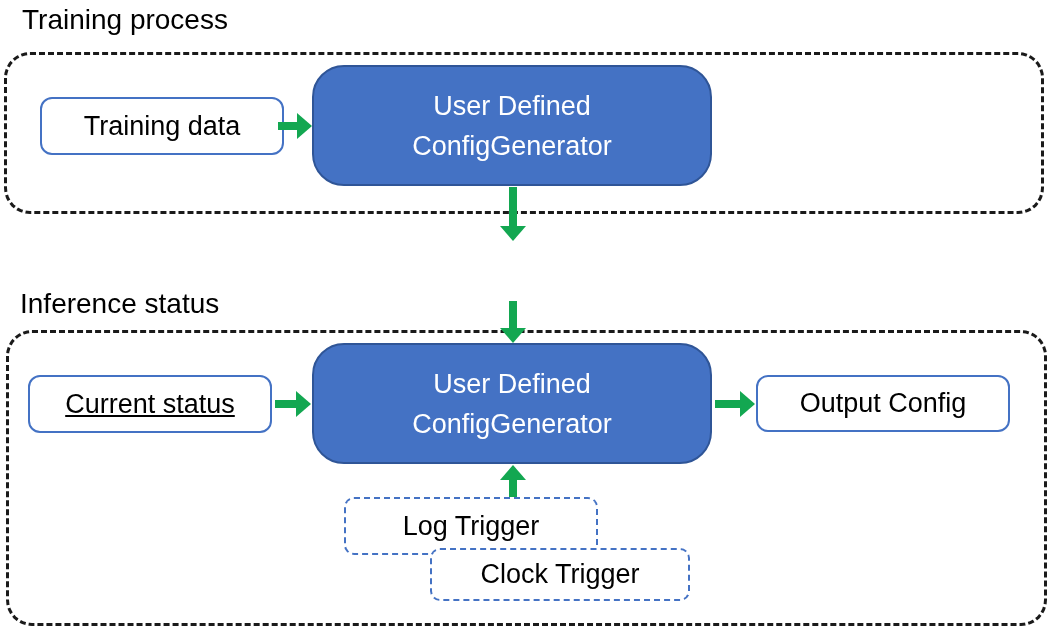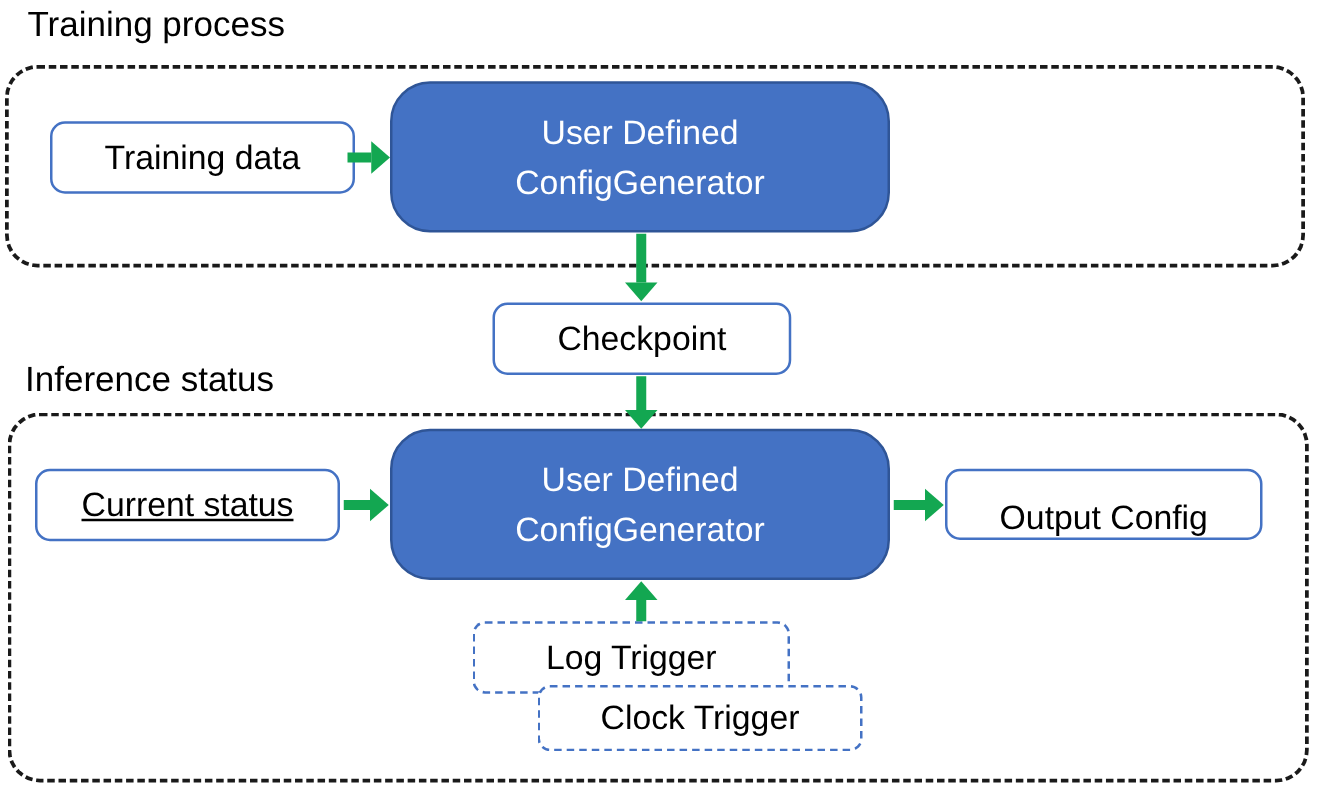--- a/index.html
+++ b/index.html
@@ -101,38 +101,35 @@
 
   <div class="box light" style="left:40px;top:97px;width:244px;height:58px;">
     <span>Training data</span>
   </div>
 
   <div class="box blue" style="left:312px;top:65px;width:400px;height:121px;">
     <span>User Defined</span>
     <span>ConfigGenerator</span>
   </div>
 
-  <div class="box light" style="left:394px;top:242px;width:239px;height:58px;">
-    <span>Checkpoint</span>
-  </div>
 
   <div class="box light" style="left:28px;top:375px;width:244px;height:58px;text-decoration:underline;">
     <span>Current status</span>
   </div>
 
   <div class="box blue" style="left:312px;top:343px;width:400px;height:121px;">
     <span>User Defined</span>
     <span>ConfigGenerator</span>
   </div>
 
-  <div class="box light" style="left:756px;top:375px;width:254px;height:57px;justify-content:flex-end;">
+  <div class="box light" style="left:756px;top:375px;width:254px;height:57px;">
     <span>Output Config</span>
   </div>
 
-  <div class="box trigger" style="left:378px;top:497px;width:254px;height:58px;z-index:1;">
+  <div class="box trigger" style="left:344px;top:497px;width:254px;height:58px;z-index:1;">
     <span>Log Trigger</span>
   </div>
 
   <div class="box trigger" style="left:430px;top:548px;width:260px;height:53px;z-index:2;">
     <span>Clock Trigger</span>
   </div>
 
   <div class="arrow right" style="left:278px;top:113px;width:34px;height:26px;">
     <div class="shaft" style="width:19px;"></div>
     <div class="head"></div>

